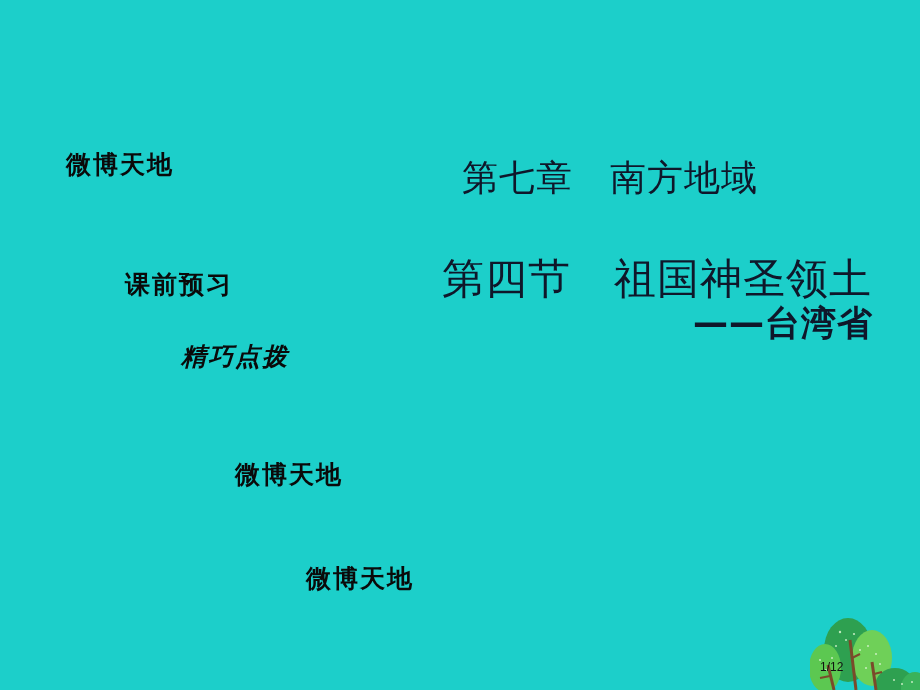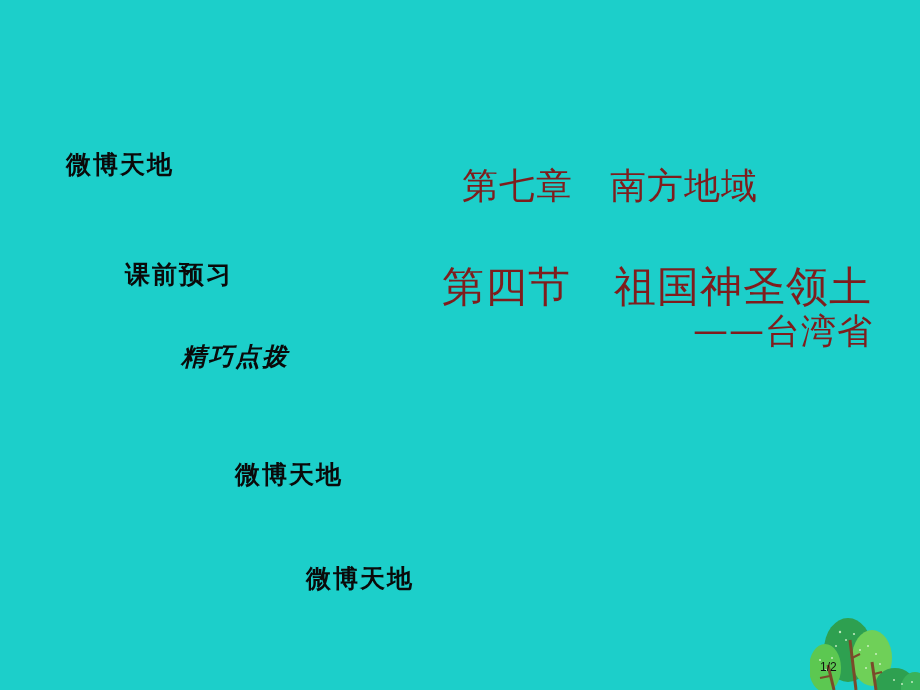--- a/index.html
+++ b/index.html
@@ -15,42 +15,41 @@
       color: #0a0a0a;
       font-size: 25px;
       font-weight: bold;
       letter-spacing: 2px;
       white-space: nowrap;
       cursor: pointer;
       line-height: 1;
     }
     .title {
       position: absolute;
-      color: #7f1d1d;
+      color: #0f172a;
       white-space: nowrap;
       line-height: 1;
-      margin-top: 8px;
     }
     .chapter { left: 462px; top: 160px; font-size: 36px; letter-spacing: 1px; }
     .section { left: 442px; top: 258px; font-size: 42px; letter-spacing: 1px; }
-    .subtitle { left: 693px; top: 306px; font-size: 35px; letter-spacing: 1px; }
+    .subtitle { left: 693px; top: 306px; font-size: 35px; letter-spacing: 1px; font-weight: bold; }
     .trees { position: absolute; left: 810px; top: 610px; width: 110px; height: 80px; }
     .page-num {
       position: absolute; left: 820px; top: 660px;
       font-family: "Liberation Sans", sans-serif;
       font-size: 12px; color: #111;
     }
   </style>
 </head>
 <body>
 
 <div class="slide">
 
   <div class="menu-item" style="left:66px; top:152px;text-align:right;">微博天地</div>
-  <div class="menu-item" style="left:125px; top:264px;font-family:Liberation Mono, monospace;">课前预习</div>
+  <div class="menu-item" style="left:125px; top:272px;">课前预习</div>
   <div class="menu-item" style="left:181px; top:344px;font-style:italic;">精巧点拨</div>
   <div class="menu-item" style="left:235px; top:462px;">微博天地</div>
   <div class="menu-item" style="left:306px; top:566px;">微博天地</div>
 
   <div class="title chapter">第七章　南方地域</div>
   <div class="title section">第四节　祖国神圣领土</div>
   <div class="title subtitle">——台湾省</div>
 
   <svg class="trees" viewBox="0 0 110 80" xmlns="http://www.w3.org/2000/svg">
 
@@ -82,14 +81,14 @@
         <circle cx="58" cy="36" r="1"></circle>
       <circle cx="66" cy="44" r="1"></circle>
         <circle cx="70" cy="54" r="1"></circle>
         <circle cx="56" cy="58" r="1"></circle>
       <circle cx="84" cy="70" r="1"></circle>
         <circle cx="92" cy="74" r="1"></circle>
         <circle cx="102" cy="72" r="1"></circle>
     </g>
   </svg>
 
-  <div class="page-num">1/2</div>
+  <div class="page-num">1/12</div>
 </div>
 
 </body></html>

